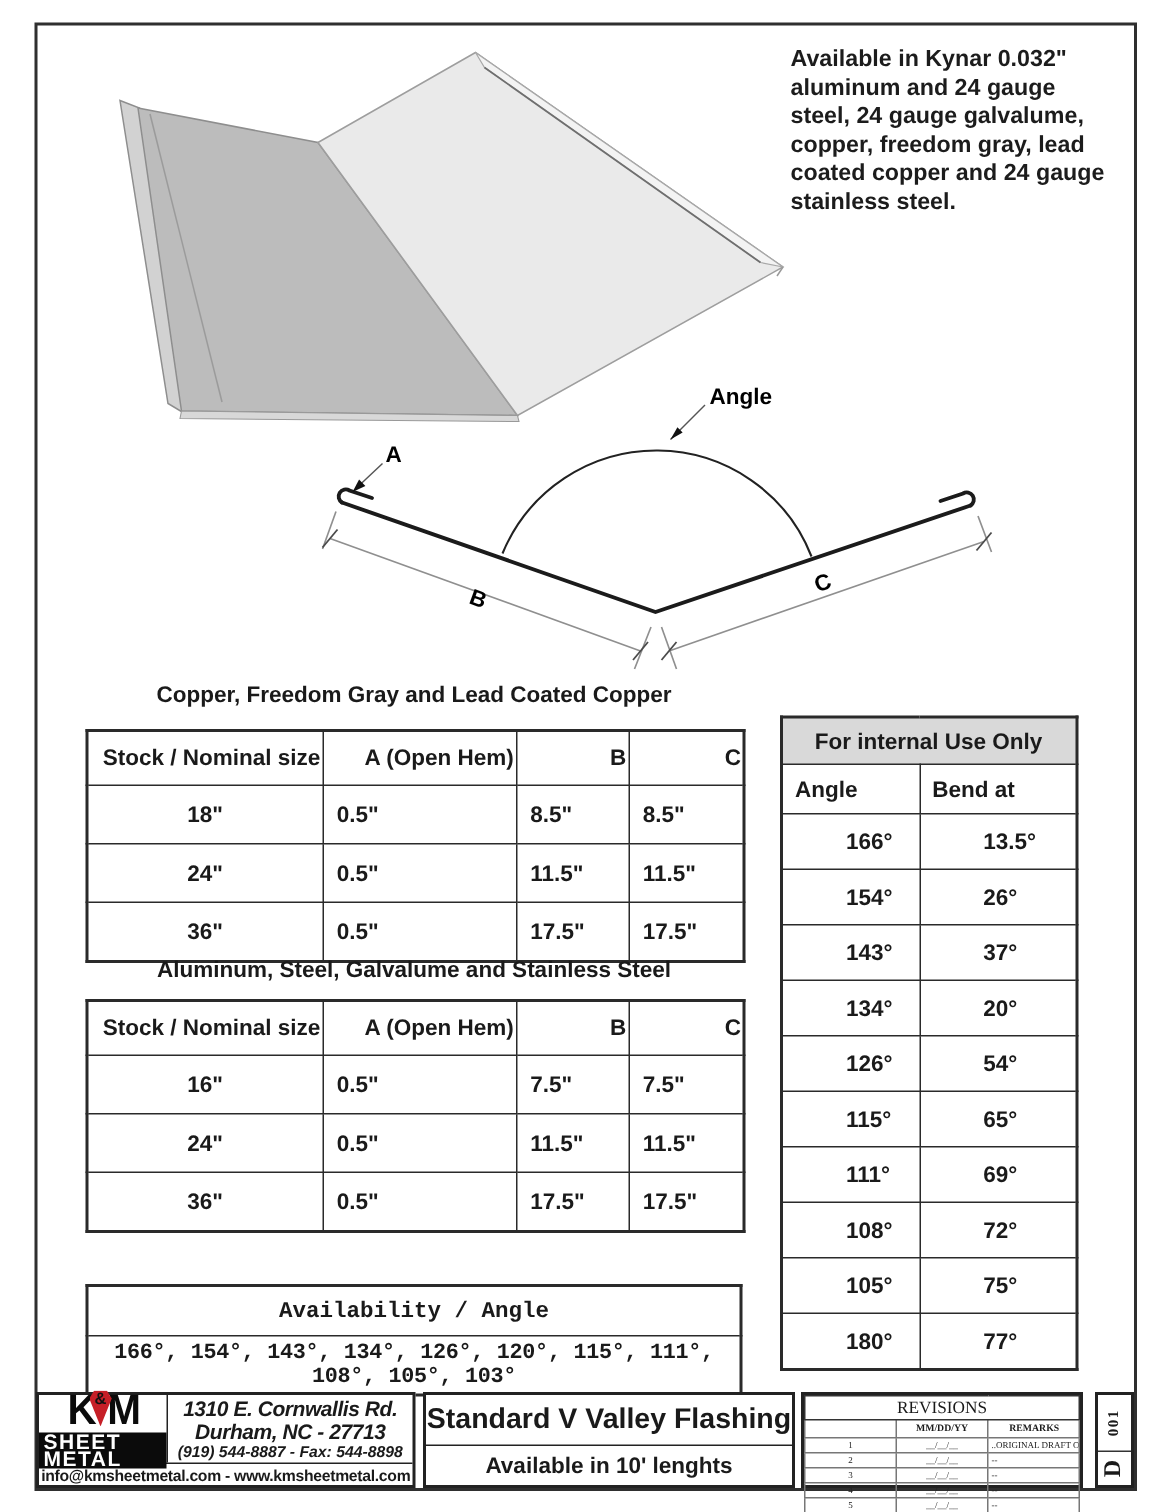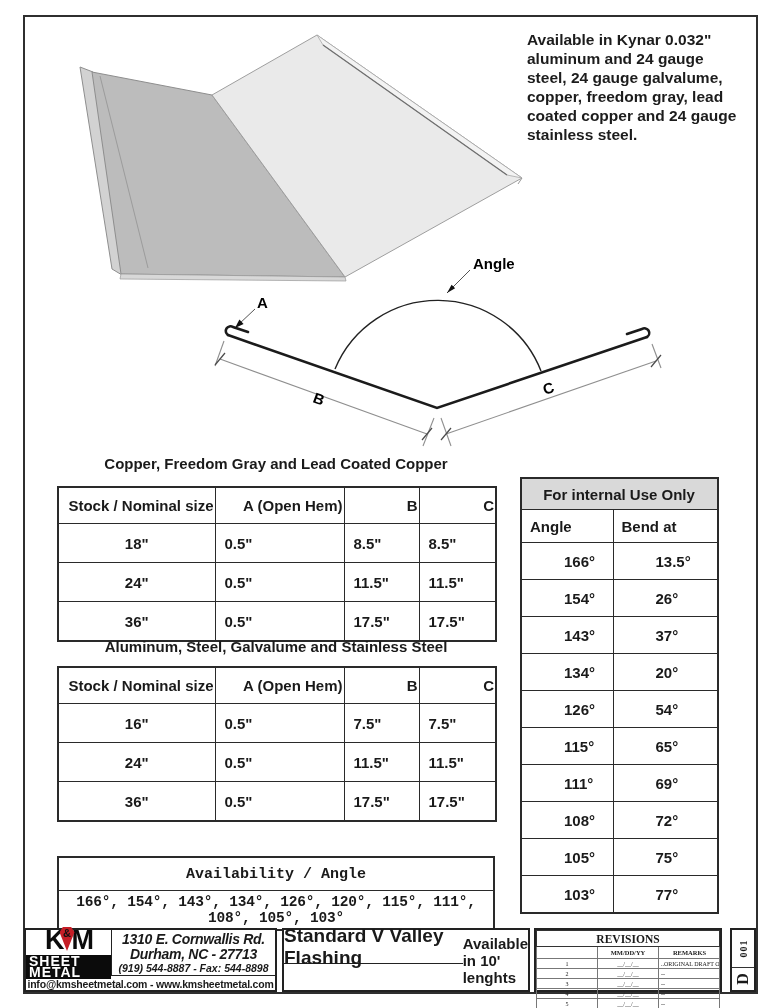--- a/index.html
+++ b/index.html
@@ -52,31 +52,31 @@
         display:flex;justify-content:center;}
   #logo-amp{font-size:11px;font-weight:700;color:#111;line-height:12px;}
   #logo-bar{margin-top:1px;background:#0b0b0b;color:#fff;font-size:14px;font-weight:700;
         letter-spacing:1px;padding:1px 3px;line-height:11px;}
   #addr{flex:1;text-align:center;display:flex;flex-direction:column;justify-content:center;font-style:italic;}
   #addr .l1,#addr .l2{font-size:14px;font-weight:700;letter-spacing:-0.3px;line-height:15px;}
   #addr .l3{font-size:10.5px;font-weight:700;line-height:12px;}
   #contact{height:16px;display:flex;align-items:center;justify-content:center;
         font-size:10.5px;font-weight:700;letter-spacing:-0.2px;}
 
-  #centerbox{left:282px;width:248px;display:flex;flex-direction:row;}
+  #centerbox{left:282px;width:248px;display:flex;flex-direction:column;}
   #centerbox .t{height:33px;border-bottom:1.6px solid #222;display:flex;align-items:center;
         justify-content:center;font-size:19px;font-weight:600;}
   #centerbox .s{flex:1;display:flex;align-items:center;justify-content:center;
         font-size:15px;font-weight:600;}
 
   #revbox{left:534px;width:188px;font-family:"Liberation Serif",serif;}
   .rev{width:100%;height:100%;border-collapse:collapse;}
   .rev td{border:1px solid #777;overflow:hidden;white-space:nowrap;}
   .rev .h td{border:1px solid #333;height:13px;text-align:center;
-        font-weight:700;font-size:11.5px;}
+        font-weight:400;font-size:11.5px;}
   .rev .ch td{height:9px;font-weight:700;font-size:6.5px;text-align:center;}
   .rev .r td{height:7px;font-size:6px;color:#222;}
   .rev .num{width:11px;text-align:center;font-size:5.5px;}
   .rev .dt{width:52px;text-align:center;}
   .rev .rm{padding-left:2px;font-size:5.5px;}
 
   #dbox{left:730px;width:26px;display:flex;flex-direction:column;
         font-family:"Liberation Serif",serif;}
   #dbox .n{height:37px;border-bottom:1.2px solid #333;display:flex;align-items:center;
         justify-content:center;}
@@ -273,21 +273,21 @@
     </tr>
     <tr class="dr">
       <td>108°</td>
       <td>72°</td>
     </tr>
     <tr class="dr">
       <td>105°</td>
       <td>75°</td>
     </tr>
     <tr class="dr">
-      <td>103°</td>
+      <td>180°</td>
       <td>77°</td>
     </tr>
   </tbody>
     </table>
 
   <div class="bbox" id="leftbox">
     <div class="toprow">
       <div id="logo">
         <div id="logo-letters">
           <span class="kl">K</span>

